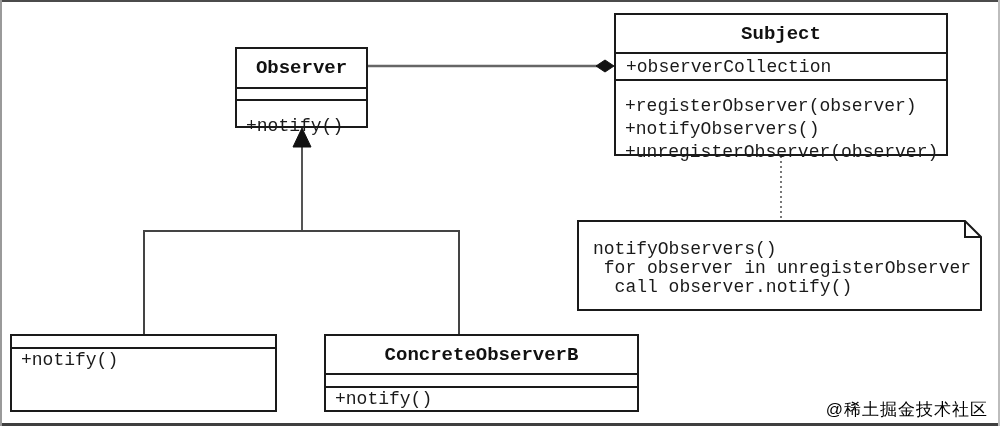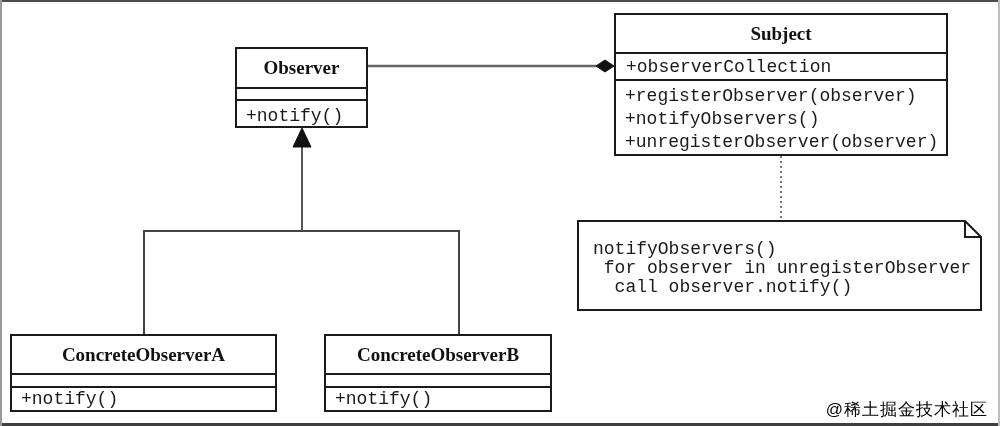--- a/index.html
+++ b/index.html
@@ -16,31 +16,31 @@
   .connectors { position:absolute; left:0; top:0; z-index:1; }
 
   .uml-class {
     position:absolute; z-index:2; background:#ffffff;
     border:2px solid #1a1a1a; box-sizing:border-box;
   }
   .cls-title {
     display:flex; align-items:center; justify-content:center;
     font-weight:bold; font-size:19px; color:#111;
     border-bottom:2px solid #1a1a1a; box-sizing:border-box;
-    font-family:Liberation Serif, serif;
+    font-family:Liberation Mono, monospace;
   }
   .cls-attrs {
     border-bottom:2px solid #1a1a1a; box-sizing:border-box;
     display:flex; align-items:center; padding-left:10px;
   }
   .mono {
     font-family:"Liberation Mono","DejaVu Sans Mono",monospace;
     font-size:18px; color:#1a1a1a; white-space:pre;
   }
-  .cls-methods { padding:4px 0 0 9px; }
+  .cls-methods { padding:14px 0 0 9px; }
   .cls-methods .mono { line-height:23px; }
 
   .note { position:absolute; z-index:2; left:577px; top:220px; width:405px; height:91px; }
   .note-bg { position:absolute; left:0; top:0; }
   .note-text { position:absolute; left:16px; top:20px; }
   .note-text .mono { line-height:19px; }
 
   .watermark {
     position:absolute; z-index:3; right:12px; bottom:5px;
     font-size:17px; color:#000000; letter-spacing:1px;
@@ -87,28 +87,27 @@
       <span class="mono">+observerCollection</span>
     </div>
     <div class="cls-methods">
       <div class="mono">+registerObserver(observer)</div>
       <div class="mono">+notifyObservers()</div>
       <div class="mono">+unregisterObserver(observer)</div>
     </div>
   </div>
 
   <div class="uml-class" style="left:10px; top:334px; width:267px; height:78px;">
-    <div class="cls-title" style="height:39px;">ConcreteObserverA</div>
     <div class="cls-attrs" style="height:13px;"></div>
     <div class="cls-methods" style="padding-top:0;">
       <div class="mono">+notify()</div>
     </div>
   </div>
 
-  <div class="uml-class" style="left:324px; top:334px; width:228px; height:78px;">
+  <div class="uml-class" style="left:324px; top:334px; width:315px; height:78px;">
     <div class="cls-title" style="height:39px;">ConcreteObserverB</div>
     <div class="cls-attrs" style="height:13px;"></div>
     <div class="cls-methods" style="padding-top:0;">
       <div class="mono">+notify()</div>
     </div>
   </div>
 
   <div class="note">
     <svg class="note-bg" width="405" height="91" viewBox="0 0 405 91">
       <polygon points="1,1 388,1 404,17 404,90 1,90" fill="#ffffff" stroke="#1a1a1a" stroke-width="2"></polygon>

